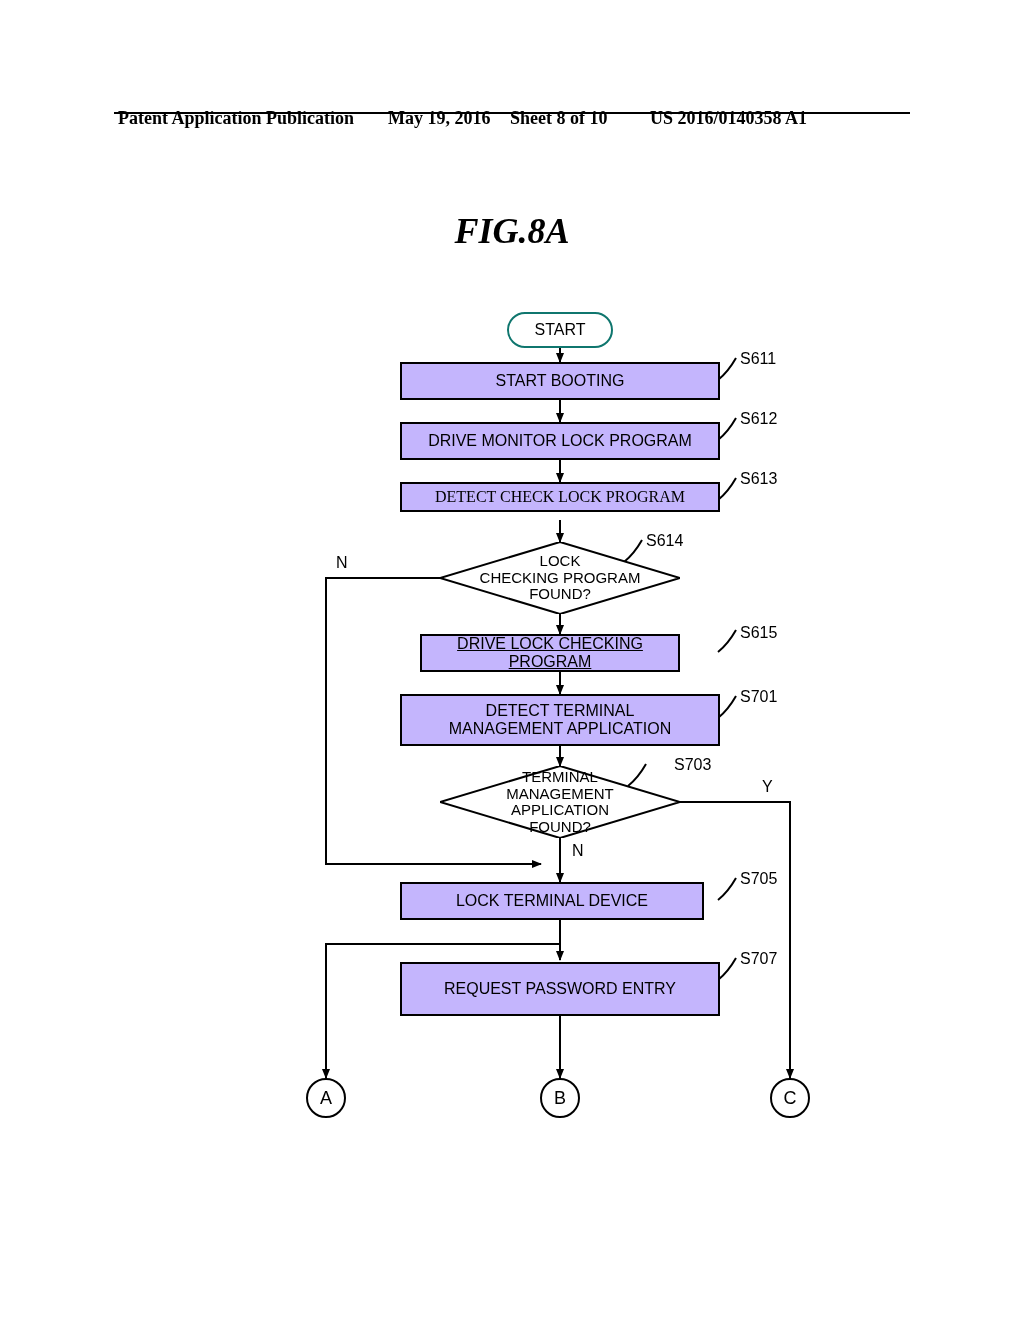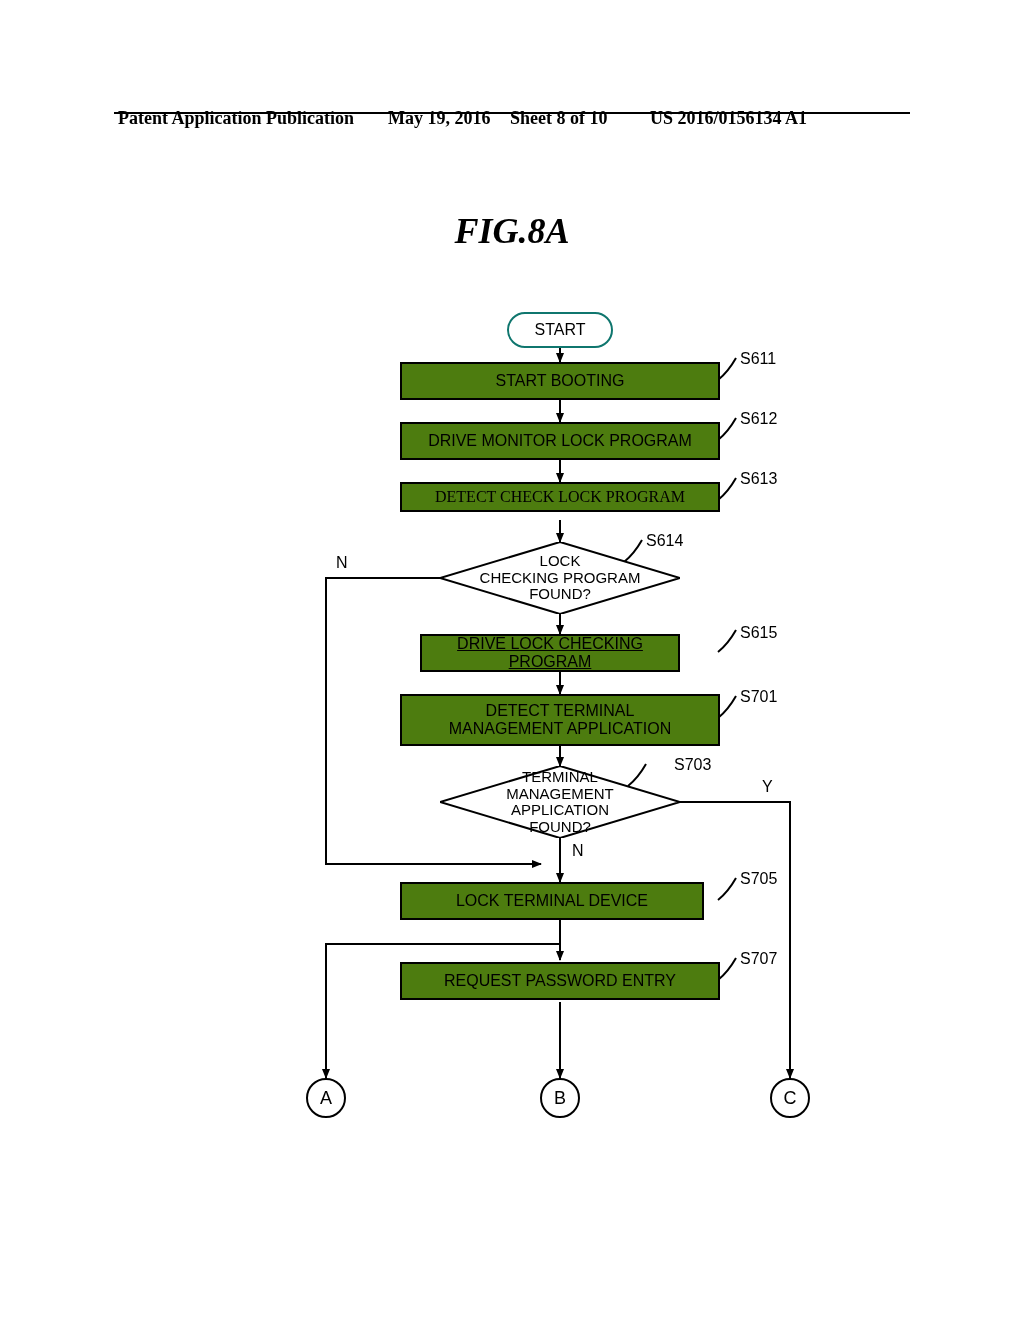--- a/index.html
+++ b/index.html
@@ -88,21 +88,21 @@
 
   .terminator {
     border: 2px solid #0f766e;
     border-radius: 22px;
     height: 36px;
     background: #fff;
   }
 
   .box {
     border: 2px solid #000;
-    background: #4d7c0f;
+    background: #c4b5fd;
     padding: 4px 22px;
   }
 
   .diamond-wrap {
     position: absolute;
   }
   .diamond-wrap svg {
     position: absolute;
     top: 0; left: 0;
   }
@@ -151,21 +151,21 @@
 </style>
 </head>
 <body>
 
 <div class="page">
 
   <div class="header">
     <span class="header-left">Patent Application Publication</span>
     <span class="header-date">May 19, 2016</span>
     <span class="header-sheet">Sheet 8 of 10</span>
-    <span class="header-right">US 2016/0156134 A1</span>
+    <span class="header-right">US 2016/0140358 A1</span>
   </div>
   <div class="header-rule"></div>
 
   <div class="figlabel">FIG.8A</div>
 
   <div class="flow">
 
     <svg class="arrows" viewBox="0 0 1024 860" width="1024" height="860">
       <defs>
         <marker id="arrowhead" markerWidth="10" markerHeight="8" refX="9" refY="4" orient="auto" markerUnits="userSpaceOnUse">
@@ -250,21 +250,21 @@
       </svg>
       <div class="diamond-text">TERMINAL<br>MANAGEMENT APPLICATION<br>FOUND?</div>
     </div>
     <div class="steplabel" style="left:650px; top:456px;margin-left:24px;">S703</div>
     <div class="edge-label" style="left:762px; top:478px;">Y</div>
     <div class="edge-label" style="left:572px; top:542px;">N</div>
 
     <div class="box" style="left:400px; top:582px; width:304px; height:38px;">LOCK TERMINAL DEVICE</div>
     <div class="steplabel" style="left:740px; top:570px;">S705</div>
 
-    <div class="box" style="left:400px; top:662px; width:320px; height:38px;">REQUEST PASSWORD ENTRY</div>
+    <div class="box" style="left:400px; top:662px; width:320px; height:54px;">REQUEST PASSWORD ENTRY</div>
     <div class="steplabel" style="left:740px; top:650px;">S707</div>
 
     <div class="offpage" style="left:306px; top:778px;">A</div>
     <div class="offpage" style="left:540px; top:778px;">B</div>
     <div class="offpage" style="left:770px; top:778px;">C</div>
 
   </div>
 
 </div>
 

